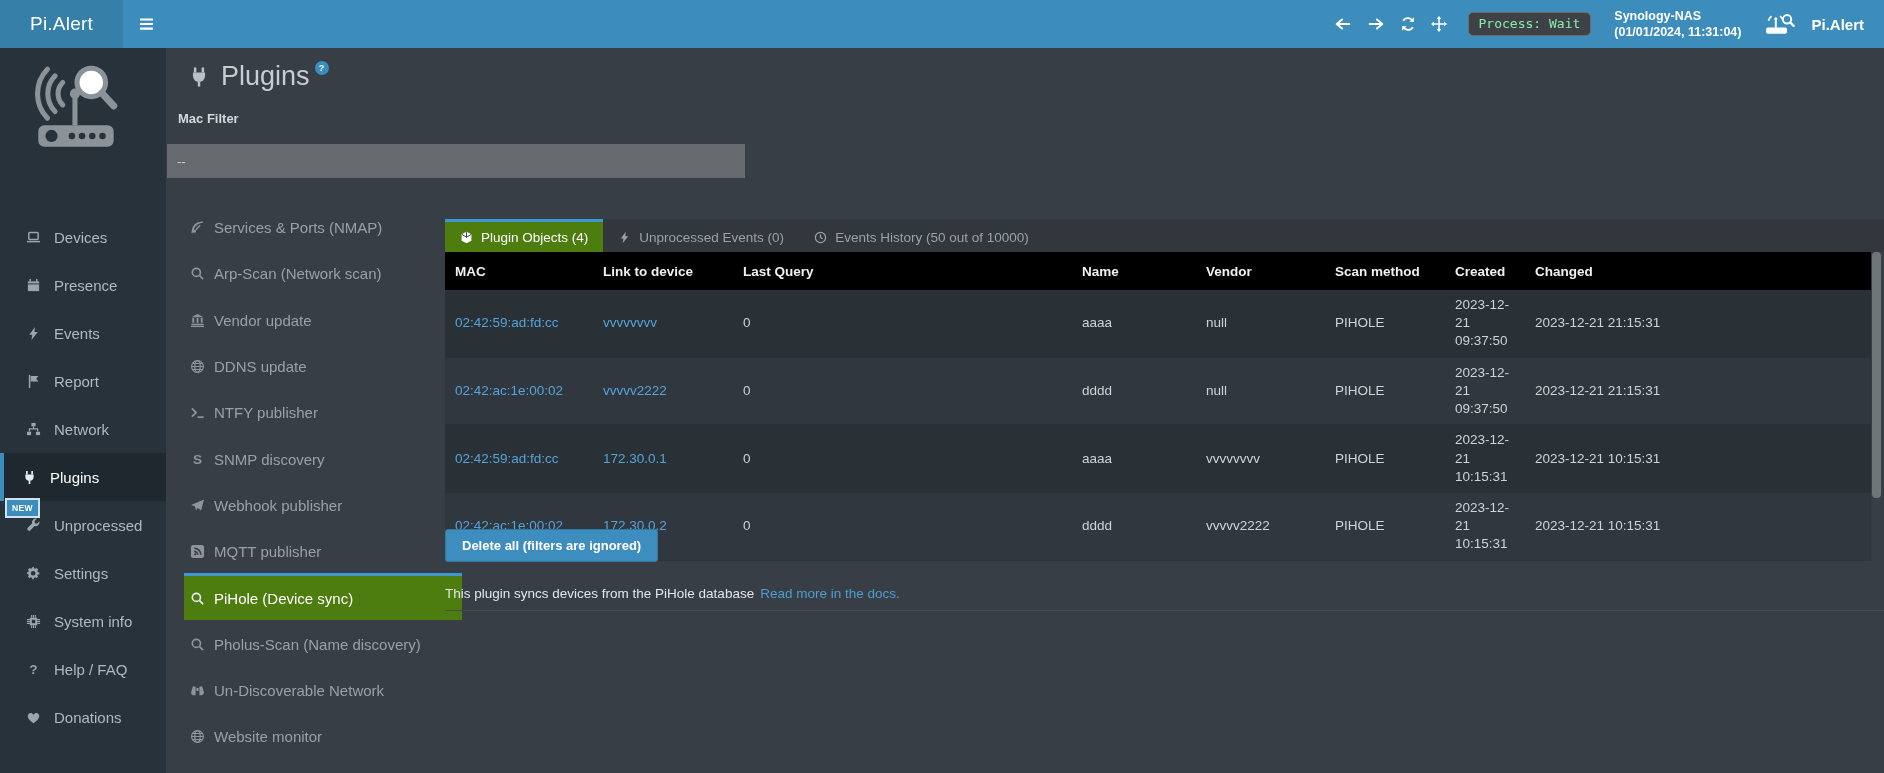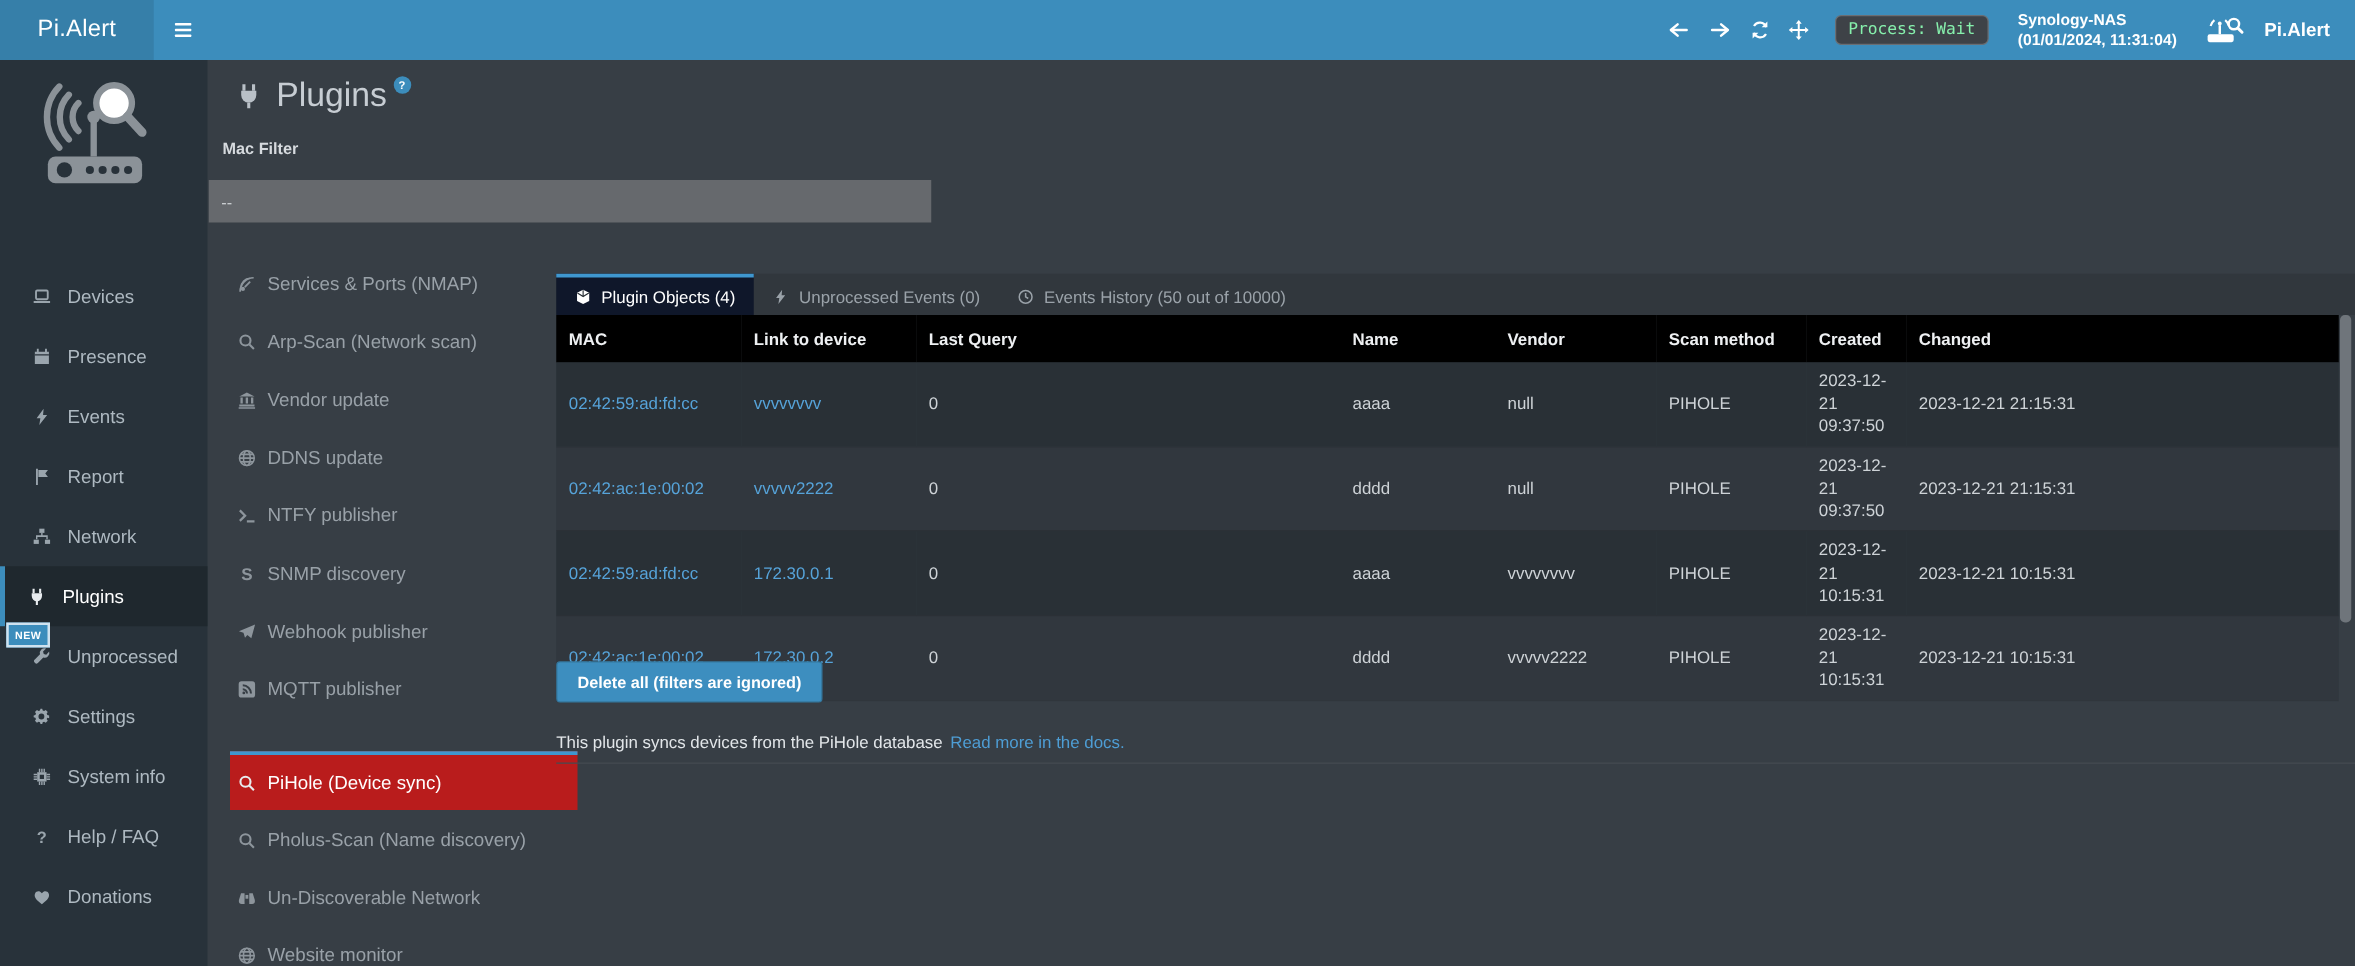--- a/index.html
+++ b/index.html
@@ -37,28 +37,28 @@
   .title-row .ic { width:22px; height:22px; color:#b9c0c7; }
   .page-title { font-size:27px; font-weight:normal; }
   .help-badge { width:14px; height:14px; border-radius:50%; background:#3c8dbc; color:#fff; font-size:9px; font-weight:bold; display:flex; align-items:center; justify-content:center; position:relative; top:-9px; left:-6px; cursor:pointer; }
   .mac-label { position:absolute; left:12px; top:63px; font-size:13px; font-weight:bold; color:#d6dade; }
   .mac-input { position:absolute; left:1px; top:96px; width:578px; height:34px; background:#66696d; border:none; color:#cdd1d4; font-size:13px; padding:0 10px; font-family:"Liberation Sans", sans-serif; }
 
   
   .plugin-nav { position:absolute; left:18px; top:155px; width:278px; }
   .pn-item { display:flex; align-items:center; gap:9px; height:46.3px; padding-left:6px; color:#99a1a8; font-size:15px; cursor:pointer; border-top:3px solid transparent; }
   .pn-item .ic { width:15px; height:15px; flex:0 0 15px; color:#8d959c; }
-  .pn-item.active { background:#b91c1c; border-top-color:#3f97cf; color:#fff;margin-top:28px; }
+  .pn-item.active { background:#4d7c0f; border-top-color:#3f97cf; color:#fff; }
   .pn-item.active .ic { color:#e8ecef; }
 
   
   .tabbar { position:absolute; left:279px; right:0; top:171px; height:33px; background:#31373d; display:flex; }
   .tab { display:inline-flex; align-items:center; gap:8px; padding:0 15px; font-size:13.5px; color:#9aa2a9; border-top:3px solid transparent; cursor:pointer; }
   .tab .ic { width:13px; height:13px; }
-  .tab.active { background:#0f172a; border-top-color:#3f97cf; color:#fff; }
+  .tab.active { background:#4d7c0f; border-top-color:#3f97cf; color:#fff; }
 
   
   .table-wrap { position:absolute; left:279px; right:13px; top:204px; }
   table { width:100%; border-collapse:collapse; table-layout:fixed; }
   th { height:38px; text-align:left; padding:0 10px; background:#000000; color:#eef0f2; font-size:13.5px; font-weight:bold; }
   td { height:52px; padding:6px 10px; color:#ced3d7; font-size:13.5px; vertical-align:middle; line-height:1.35; word-wrap:break-word; }
   tr.odd td { background:#293036; }
   tr.even td { background:#31373e; }
   tbody tr { border-bottom:1px solid rgba(0,0,0,.12); }
   td a { color:#56a3d9; cursor:pointer; }

